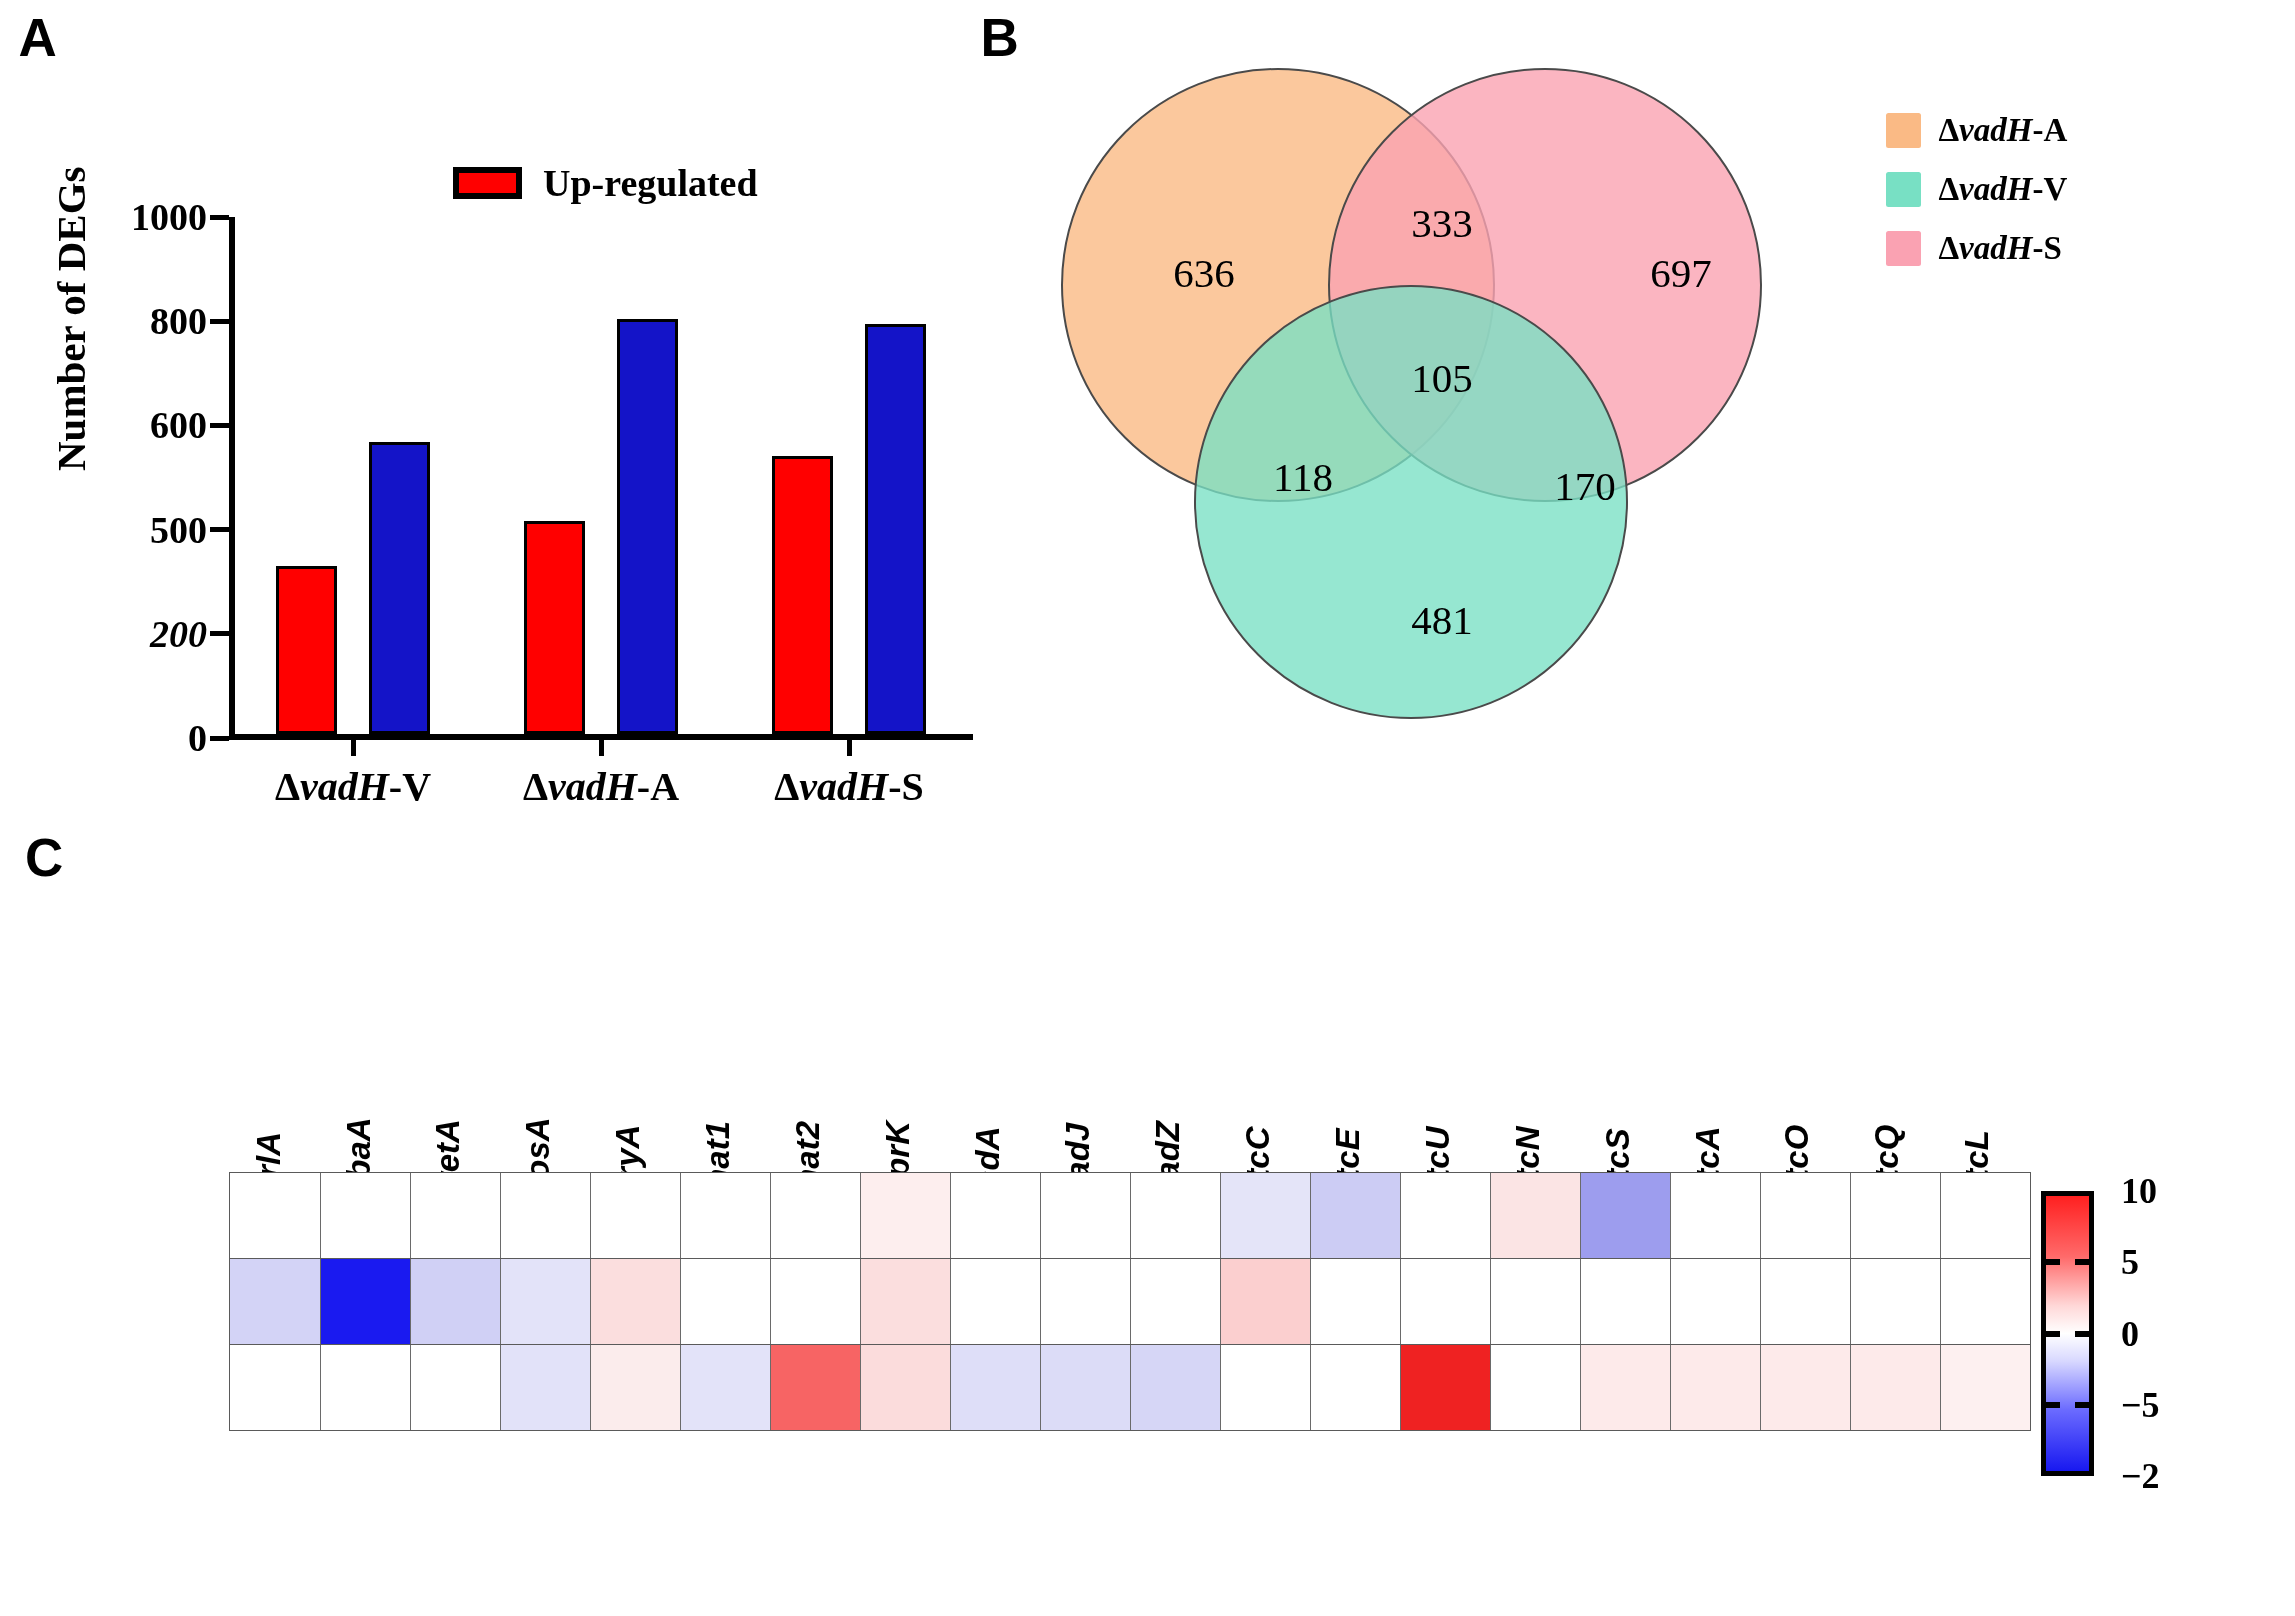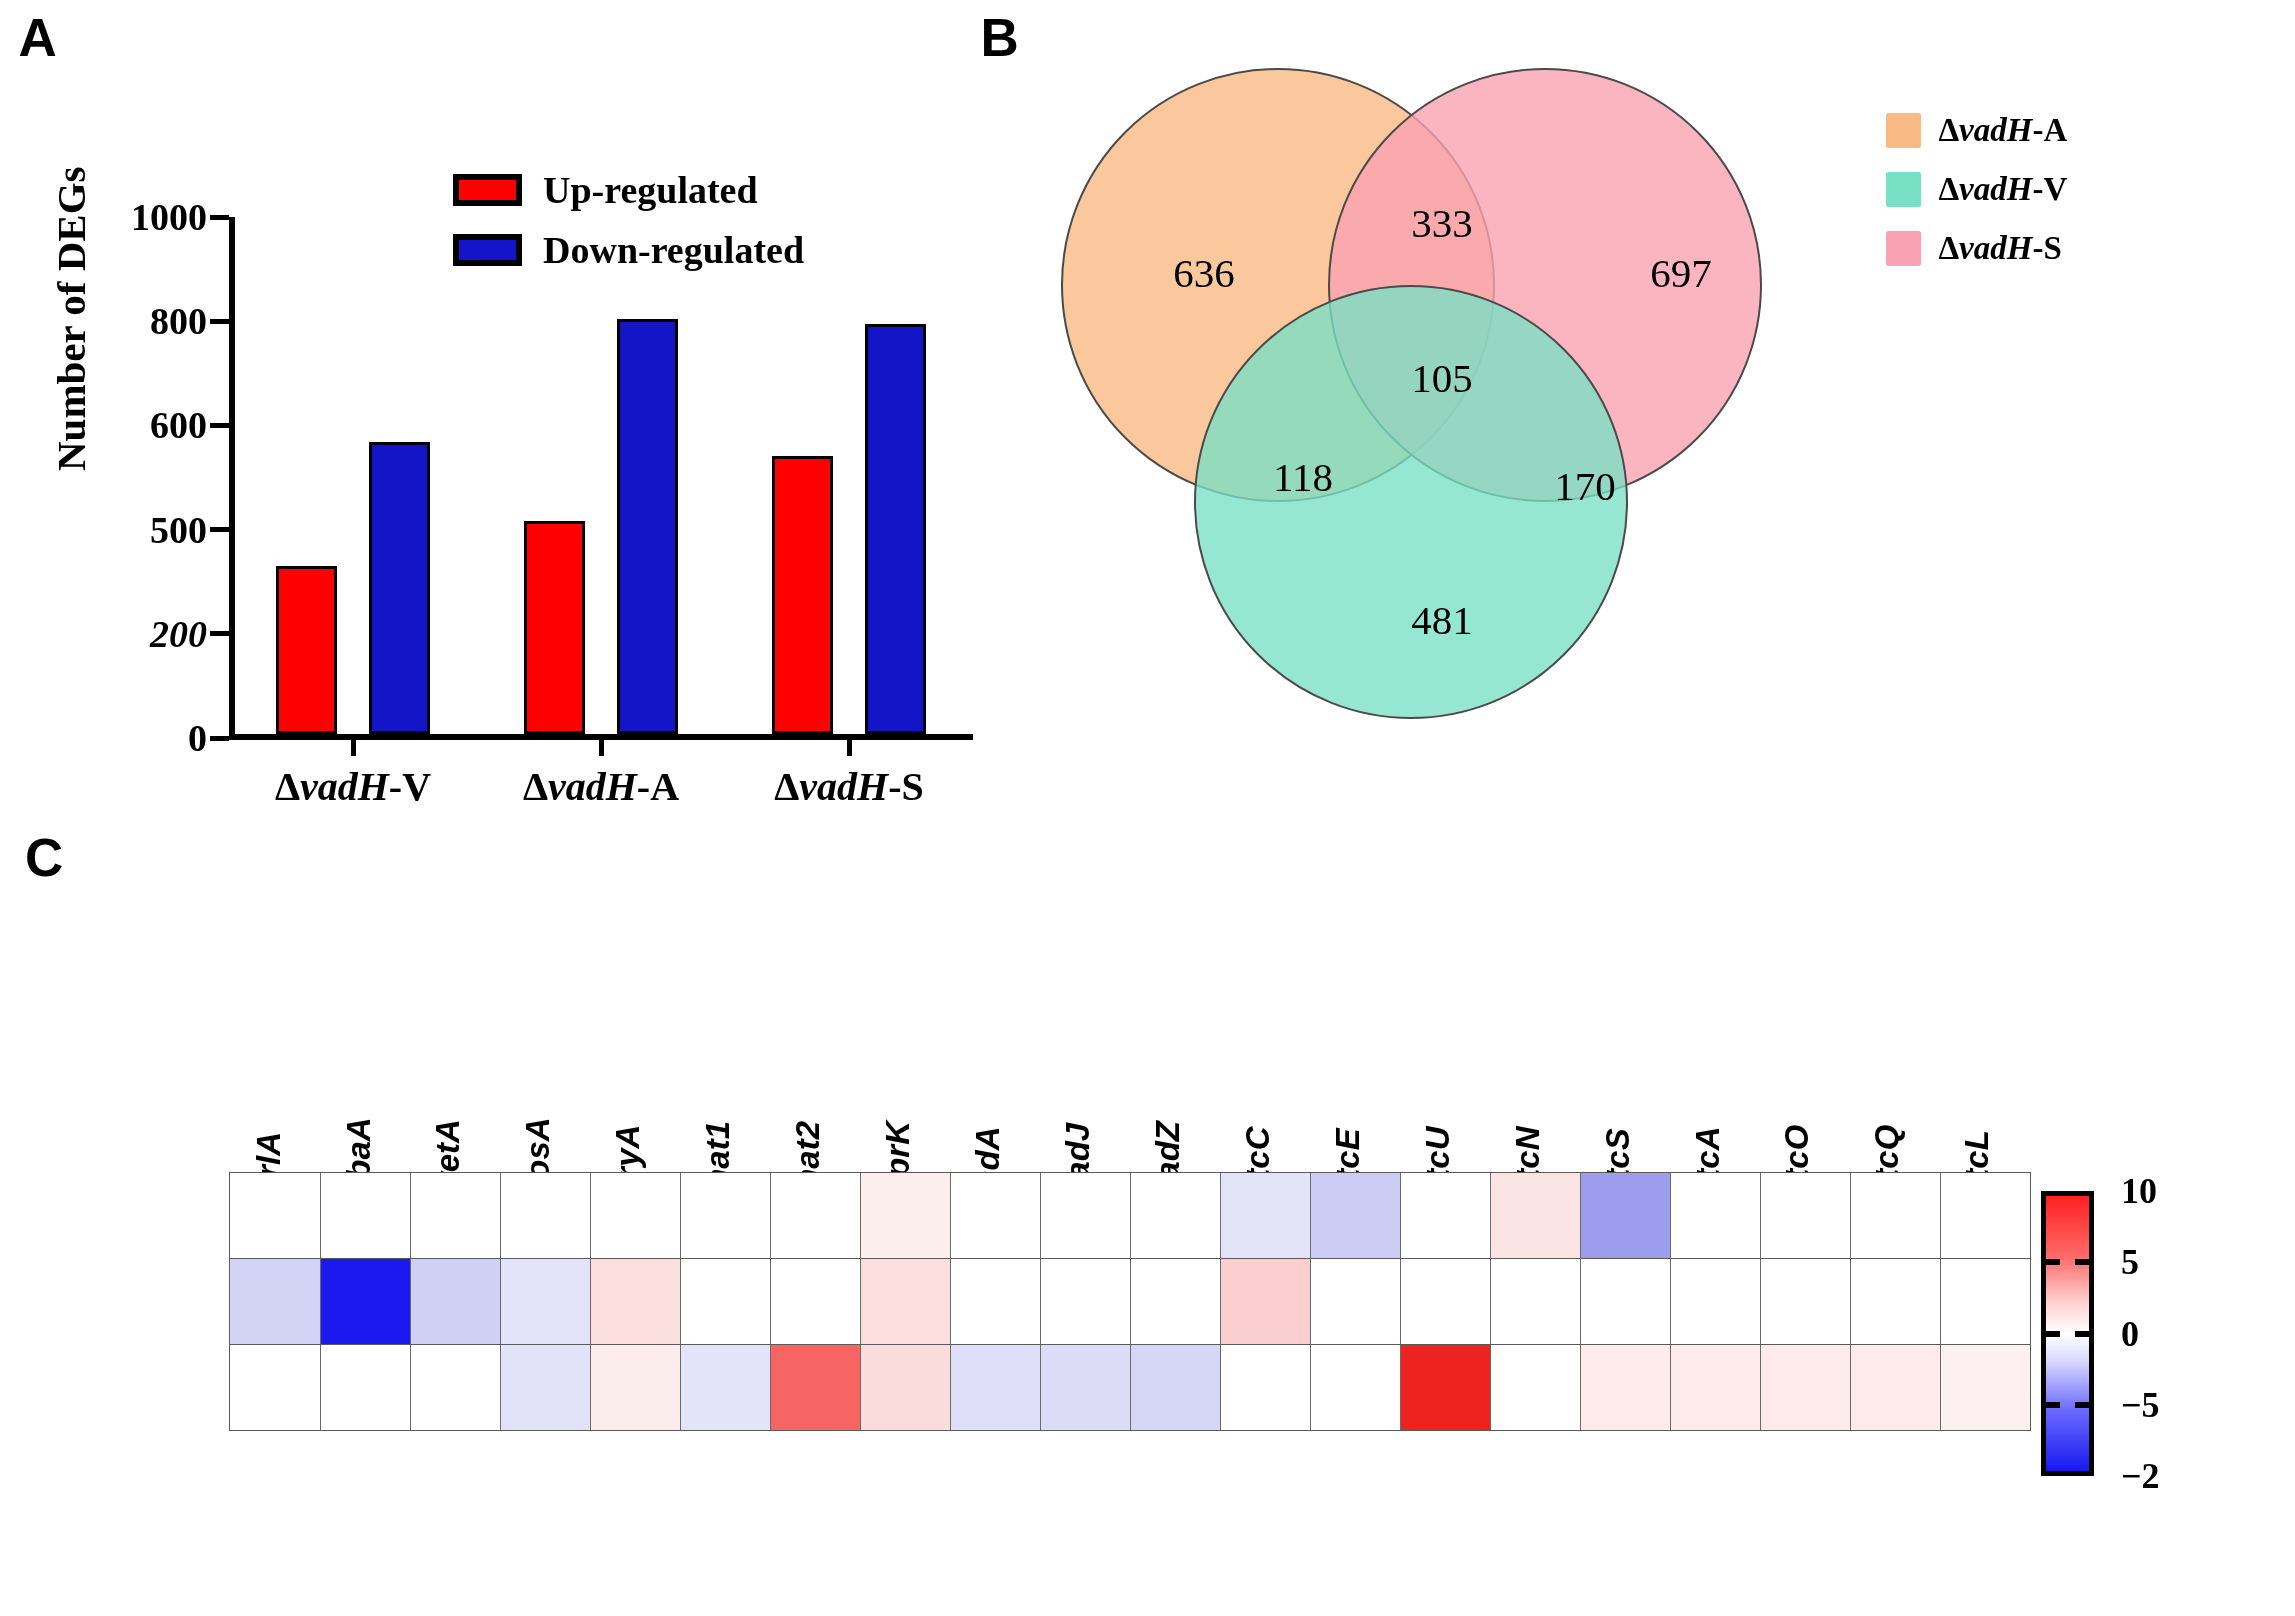--- a/index.html
+++ b/index.html
@@ -16,21 +16,21 @@
   .y-tick{position:absolute;left:-18.6px;width:18.6px;height:5px;background:#000;}
   .y-tick-label{position:absolute;right:766px;font-family:"Liberation Serif",serif;font-weight:bold;font-size:38px;color:#000;text-align:right;white-space:nowrap;transform:translateY(-50%);}
   .x-tick{position:absolute;top:523px;width:5px;height:16px;background:#000;}
   .x-group-label{position:absolute;top:546px;font-size:40px;color:#000;white-space:nowrap;transform:translateX(-50%);font-family:"Liberation Serif",serif;}
   .x-group-label .gi{font-style:italic;font-weight:bold;}
   .x-group-label .gp{font-weight:bold;}
   .bar{position:absolute;bottom:3.7px;border:3.1px solid #000;box-sizing:border-box;}
   .bar.up{background:#ff0000;}
   .bar.down{background:#1414c8;}
   #y-axis-title{position:absolute;left:47px;top:471px;transform:rotate(-90deg);transform-origin:0 0;font-weight:bold;font-size:41px;white-space:nowrap;color:#000;}
-  #bar-legend{position:absolute;left:453px;top:168px;}
+  #bar-legend{position:absolute;left:453px;top:161px;}
   .legend-row{display:flex;align-items:center;margin-bottom:16px;}
   .legend-swatch{width:69px;height:32px;border:6.8px solid #000;box-sizing:border-box;margin-right:21px;}
   .legend-swatch.up{background:#ff0000;}
   .legend-swatch.down{background:#1414c8;}
   .legend-text{font-weight:bold;font-size:38px;color:#000;white-space:nowrap;}
 
   
   #panelB{position:absolute;left:968px;top:0;width:1328px;height:825px;}
   #venn{position:absolute;left:93px;top:68px;width:763px;height:695px;}
   .venn-circle{position:absolute;width:434px;height:434px;border-radius:50%;border:2.5px solid #4a4a4a;box-sizing:border-box;}
@@ -68,24 +68,20 @@
 
 <div id="panelA">
   <div class="panel-letter" style="left:18.6px;top:11px;">A</div>
 
   <div id="y-axis-title">Number of DEGs</div>
 
   <div id="bar-legend">
     <div class="legend-row">
       <div class="legend-swatch up"></div>
       <div class="legend-text">Up-regulated</div>
-    </div>
-    <div class="legend-row">
-      <div class="legend-swatch down"></div>
-      <div class="legend-text">Down-regulated</div>
     </div>
   </div>
 
   <div id="barchart-area">
     <div class="axis-line" id="y-axis"></div>
     <div class="axis-line" id="x-axis"></div>
     <div id="y-ticks-host">
         <div class="y-tick" style="top: 519px;"></div>
         <div class="y-tick-label" style="top: 521px;">0</div>
         <div class="y-tick" style="top: 414px;"></div>

